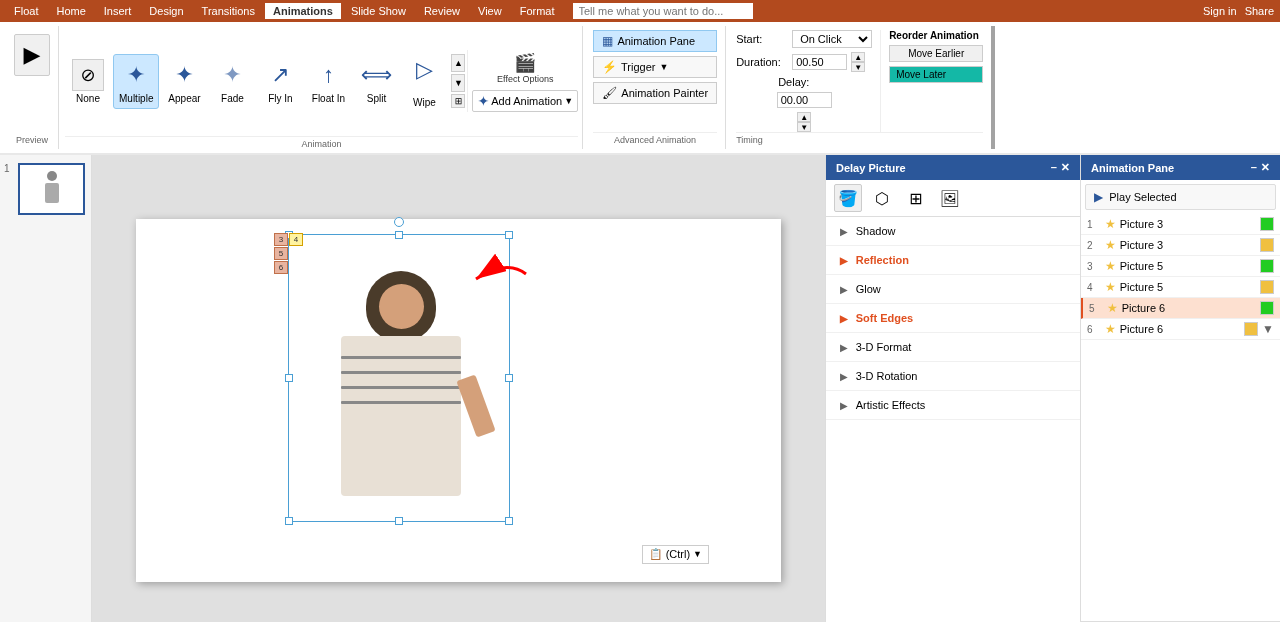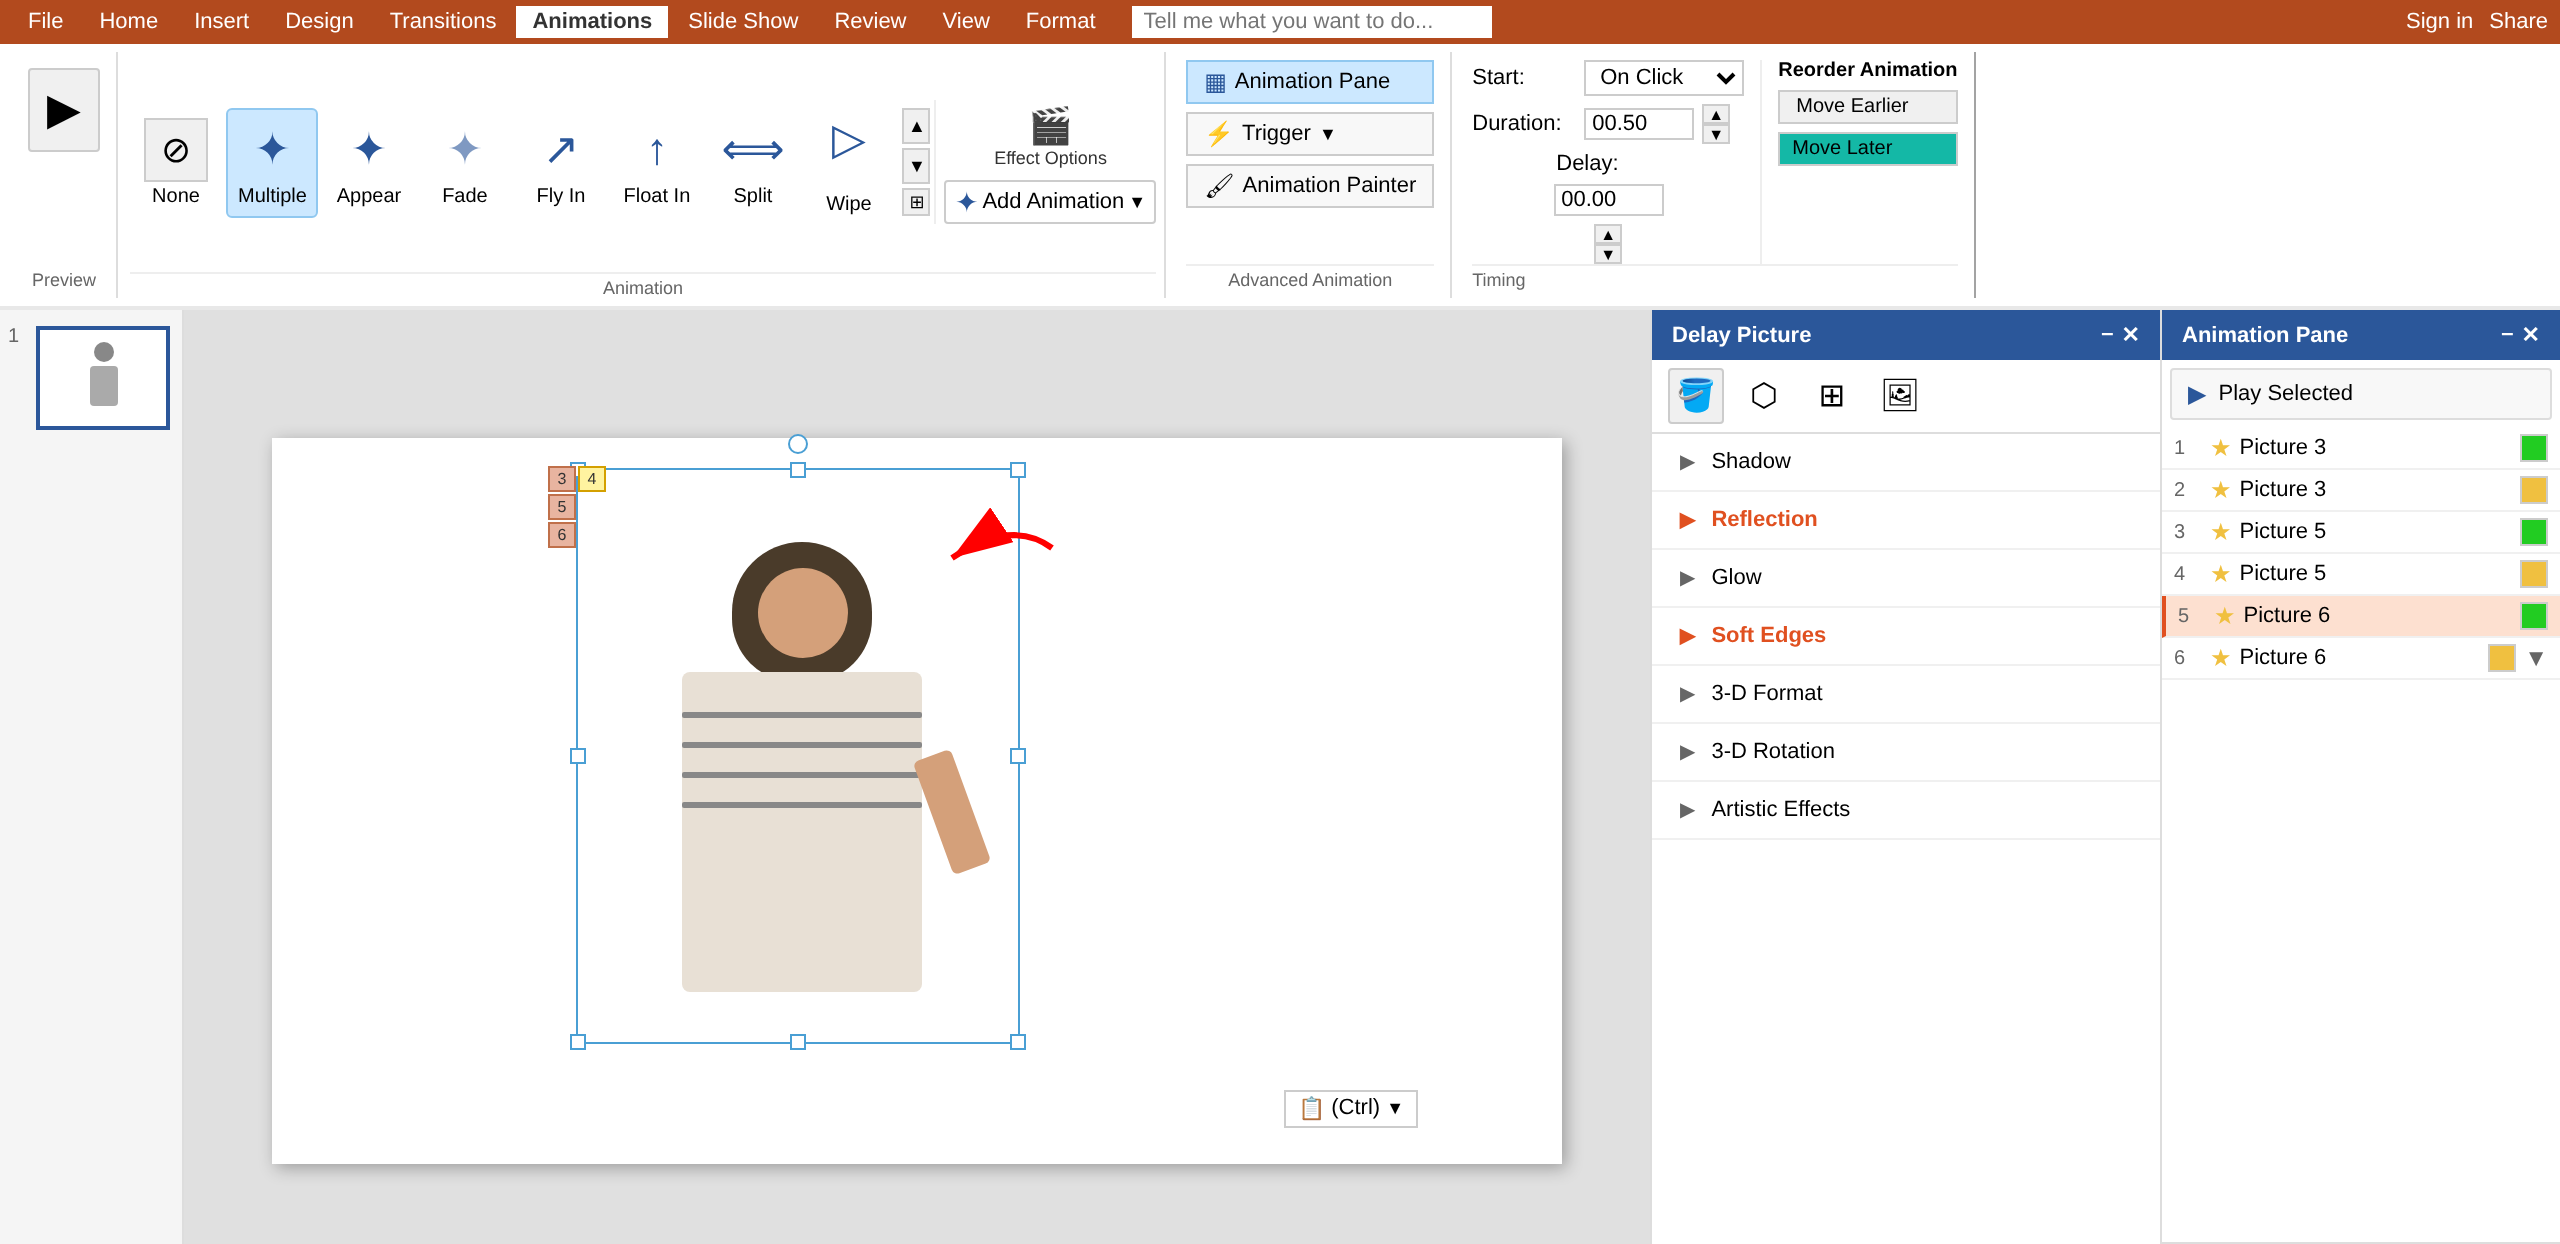--- a/index.html
+++ b/index.html
@@ -2,21 +2,21 @@
 <html><head>
   <meta charset="utf-8">
   <style>
     * { box-sizing: border-box; margin: 0; padding: 0; font-family: 'Segoe UI', Arial, sans-serif; font-size: 11px; }
     body { background: #f0f0f0; width: 1280px; height: 622px; overflow: hidden; }
   </style>
 </head>
 <body>
 
 <div style="background:#b24a1e; height:22px; display:flex; align-items:center; padding:0 6px; gap:2px;">
-  <span style="color:white; font-size:11px; padding:2px 8px; cursor:pointer;">File</span>
+  <span style="color:white; font-size:11px; padding:2px 8px; cursor:pointer;">Float</span>
   <span style="color:white; font-size:11px; padding:2px 8px; cursor:pointer;">Home</span>
   <span style="color:white; font-size:11px; padding:2px 8px; cursor:pointer;">Insert</span>
   <span style="color:white; font-size:11px; padding:2px 8px; cursor:pointer;">Design</span>
   <span style="color:white; font-size:11px; padding:2px 8px; cursor:pointer;">Transitions</span>
   <span style="color:white; font-size:11px; padding:2px 8px; cursor:pointer; background:white; color:#333; font-weight:600;">Animations</span>
   <span style="color:white; font-size:11px; padding:2px 8px; cursor:pointer;">Slide Show</span>
   <span style="color:white; font-size:11px; padding:2px 8px; cursor:pointer;">Review</span>
   <span style="color:white; font-size:11px; padding:2px 8px; cursor:pointer;">View</span>
   <span style="color:white; font-size:11px; padding:2px 8px; cursor:pointer;">Format</span>
   <input type="text" style="margin-left: 8px; width: 180px; border: none; padding: 2px 6px; font-size: 11px;" placeholder="Tell me what you want to do...">
@@ -109,21 +109,21 @@
         <span style="font-size:9px;">▼</span>
       </div>
       <div style="background:#f8f8f8; border:1px solid #ccc; padding:3px 8px; cursor:pointer; font-size:11px; display:flex; align-items:center; gap:4px;">
         <span style="font-size:12px;">🖌</span>
         <span>Animation Painter</span>
       </div>
     </div>
     <div style="font-size:9px; color:#666; text-align:center; border-top:1px solid #eee; padding-top:2px;">Advanced Animation</div>
   </div>
 
-  <div style="display:flex; flex-direction:column; border-right:1px solid #a3a3a3; padding:4px 8px;">
+  <div style="display:flex; flex-direction:column; border-right:4px solid #a3a3a3; padding:4px 8px;">
     <div style="display:flex; gap:8px; flex:1;">
       <div style="display:flex; flex-direction:column; gap:4px;">
         <div style="display:flex; align-items:center; gap:4px;">
           <span style="font-size:11px; min-width:52px;">Start:</span>
           <select style="border:1px solid #ccc; padding:1px 3px; font-size:11px; background:white; min-width:80px;">
             <option>On Click</option>
           </select>
         </div>
         <div style="display:flex; align-items:center; gap:4px;">
           <span style="font-size:11px; min-width:52px;">Duration:</span>
@@ -137,21 +137,21 @@
           <span style="font-size:11px; min-width:52px;">Delay:</span>
           <input type="text" style="width: 55px; border: 1px solid rgb(204, 204, 204); padding: 1px 3px; font-size: 11px;" value="00.00">
           <div style="display:flex; flex-direction:column;">
             <div style="width:14px; height:10px; background:#f0f0f0; border:1px solid #ccc; cursor:pointer; display:flex; align-items:center; justify-content:center; font-size:8px;">▲</div>
             <div style="width:14px; height:10px; background:#f0f0f0; border:1px solid #ccc; cursor:pointer; display:flex; align-items:center; justify-content:center; font-size:8px;">▼</div>
           </div>
         </div>
       </div>
       <div style="display:flex; flex-direction:column; gap:4px; padding-left:8px; border-left:1px solid #eee;">
         <span style="font-size:10px; font-weight:600;">Reorder Animation</span>
-        <div style="background:#f0f0f0; border:1px solid #ccc; padding:2px 8px; cursor:pointer; font-size:10px; white-space:nowrap;">Move Earlier</div>
+        <div style="background:#f0f0f0; border:1px solid #ccc; padding:2px 18px; cursor:pointer; font-size:10px; white-space:nowrap;">Move Earlier</div>
         <div style="background:#14b8a6; border:1px solid #ccc; padding:2px 6px; cursor:pointer; font-size:10px; white-space:nowrap;">Move Later</div>
       </div>
     </div>
     <div style="font-size:9px; color:#666; text-align:left; border-top:1px solid #eee; padding-top:2px;">Timing</div>
   </div>
 </div>
 
 <div style="display:flex; height:490px;">
 
   <div style="width:92px; background:#f5f5f5; border-right:1px solid #ddd; padding:8px 6px; overflow-y:auto;">

